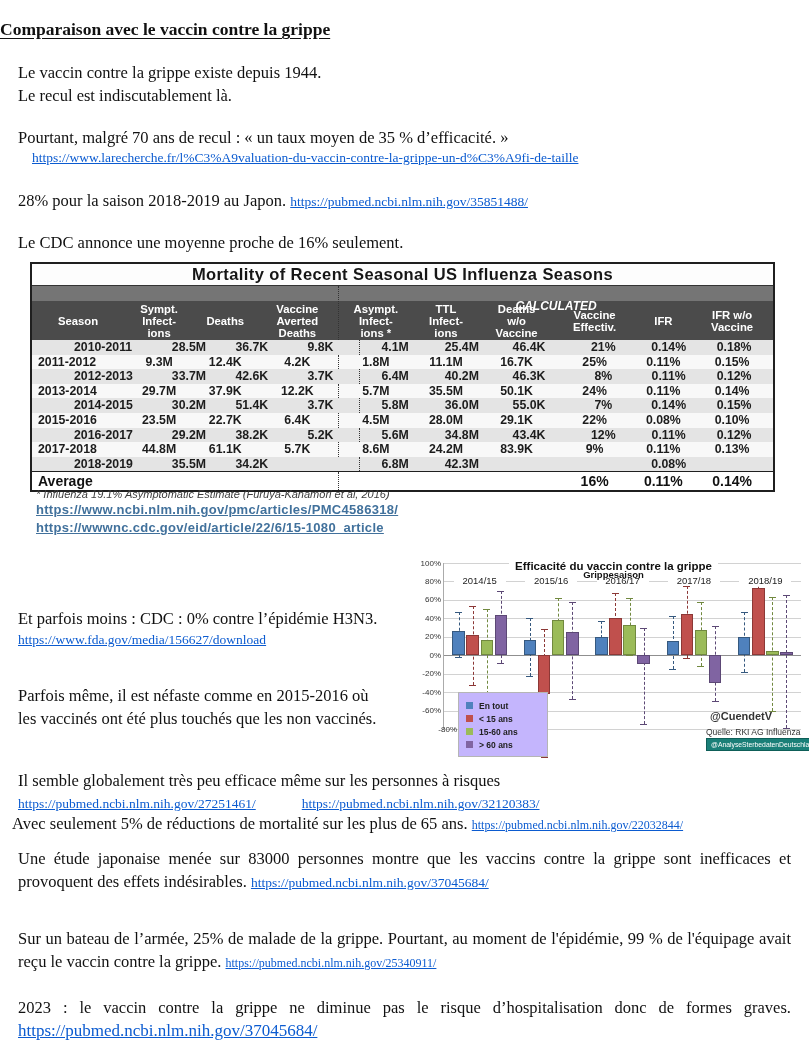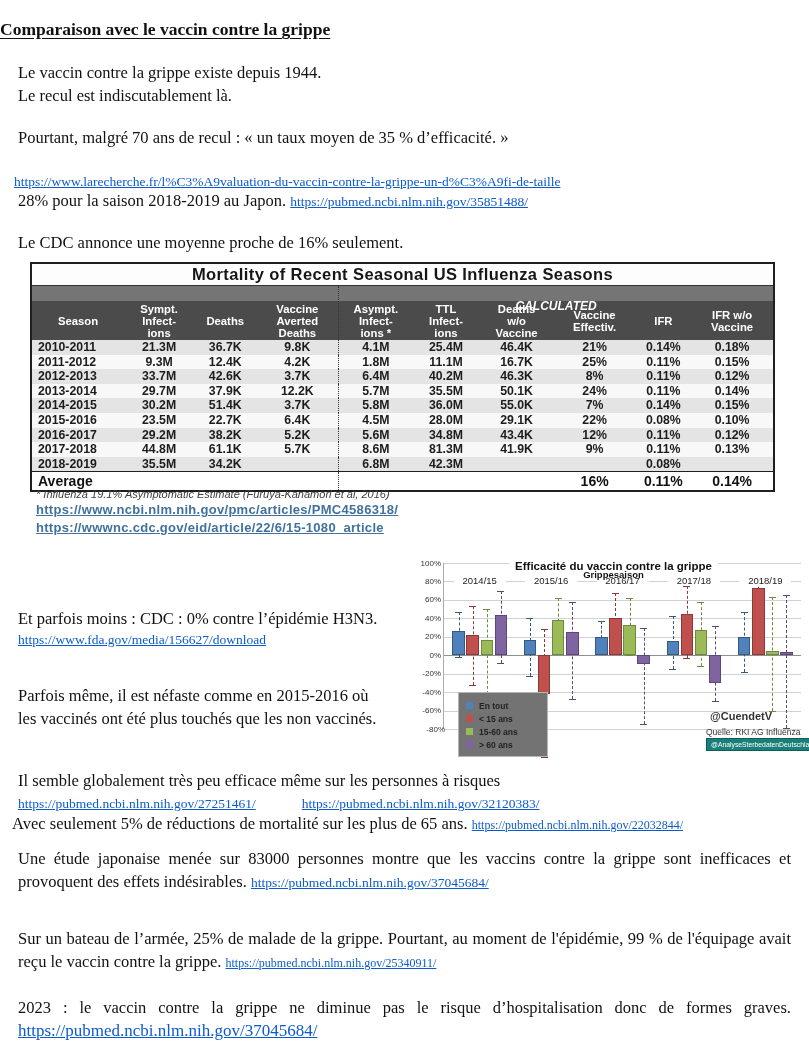--- a/index.html
+++ b/index.html
@@ -25,21 +25,21 @@
   .t-title .tcell{font-size:16.5px;font-weight:bold;letter-spacing:.4px;color:#161616;}
   .t-group{height:15px;background:#757575;}
   .t-group .tcell{color:#fff;font-style:italic;font-weight:bold;font-size:12px;}
   .t-head{height:39px;background:#4b4b4b;}
   .t-head .tcell{color:#fff;font-weight:bold;font-size:11.3px;line-height:12px;}
   .t-data{height:14.6px;}
   .t-data .tcell{font-size:12.3px;font-weight:bold;color:#1c1c1c;line-height:14.6px;}
   .t-data .tcell:first-child,.t-avg .tcell:first-child{justify-content:flex-start;padding-left:6px;}
   .t-avg{height:18px;border-top:1.5px solid #1f1f1f;background:#fff;}
   .t-avg .tcell{font-size:14px;font-weight:bold;}
-  .odd{background:#e4e4e4;}
+  .odd{background:#e4e4e4;padding-left:36px;}
   .even{background:#f8f8f8;}
   .sep{border-left:1px dotted #333;}
 
   .t-footnote{left:36px;top:488px;font-family:"Liberation Sans",sans-serif;
               font-size:11px;font-style:italic;color:#3d3d3d;}
   .tlink{font-family:"Liberation Sans",sans-serif;font-size:13px;font-weight:bold;
          color:#41719c;text-decoration:underline;letter-spacing:.3px;cursor:pointer;}
 
   
   .chart{left:418px;top:550px;width:391px;height:212px;font-family:"Liberation Sans",sans-serif;}
@@ -50,21 +50,21 @@
   .ylab{position:absolute;width:23px;text-align:right;font-size:8px;color:#333;}
   .season{position:absolute;font-size:9.5px;color:#222;text-align:center;
           background:#fff;padding:0 3px;z-index:4;}
   .bar{position:absolute;z-index:3;border:1px solid rgba(0,0,0,.25);box-sizing:border-box;}
   .ebar{position:absolute;width:0;border-left:1px dashed;z-index:2;}
   .ecap{position:absolute;width:7px;height:0;border-top:1px solid;z-index:2;}
   .ctitle{position:absolute;top:6px;left:0;width:100%;text-align:center;z-index:5;}
   .ctitle span{background:#fff;padding:0 6px;font-weight:bold;font-size:11.5px;color:#111;}
   .csub{position:absolute;top:19px;left:0;width:100%;text-align:center;z-index:5;
         font-weight:bold;font-size:9.5px;color:#111;}
-  .legend{position:absolute;left:14px;top:129px;width:74px;background:#737373;
+  .legend{position:absolute;left:14px;top:129px;width:74px;background:#c4b5fd;
           border:1px solid #b5b5b5;padding:6px 7px 5px 7px;z-index:6;}
   .leg-row{display:flex;align-items:center;height:13px;}
   .leg-sw{width:7px;height:7px;margin-right:6px;flex:0 0 auto;}
   .leg-lb{font-size:8.5px;font-weight:bold;color:#222;white-space:nowrap;}
   .src-handle{position:absolute;left:292px;top:160px;font-size:11px;font-weight:bold;color:#333;z-index:6;}
   .src-quelle{position:absolute;left:288px;top:177px;font-size:8.5px;color:#333;z-index:6;white-space:nowrap;}
   .src-badge{position:absolute;left:288px;top:188px;font-size:6.8px;color:#fff;
              background:#1a7f78;padding:2px 4px;z-index:6;white-space:nowrap;border:1px solid #0e5e58;}
 </style>
 </head>
@@ -73,21 +73,21 @@
 <div class="page">
 
   <div class="abs doc-title" style="top:19px;left:0;">Comparaison avec le vaccin contre la grippe</div>
 
   <div class="abs body-text" style="left:18px;top:61px;">
     <span>Le vaccin contre la grippe existe depuis 1944.</span><br>
     <span>Le recul est indiscutablement là.</span>
   </div>
 
   <div class="abs body-text" style="left:18px;top:126px;">Pourtant, malgré 70 ans de recul : « un taux moyen de 35 % d’efficacité. »</div>
-  <a class="abs lnk sm" style="left:14px;top:150px;margin-top:24px;">https://www.larecherche.fr/l%C3%A9valuation-du-vaccin-contre-la-grippe-un-d%C3%A9fi-de-taille</a>
+  <a class="abs lnk sm" style="left:32px;top:150px;">https://www.larecherche.fr/l%C3%A9valuation-du-vaccin-contre-la-grippe-un-d%C3%A9fi-de-taille</a>
 
   <div class="abs body-text" style="left:18px;top:189px;">
     <span>28% pour la saison 2018-2019 au Japon.</span>
     <a class="lnk sm">https://pubmed.ncbi.nlm.nih.gov/35851488/</a>
   </div>
 
   <div class="abs body-text" style="left:18px;top:231px;">Le CDC annonce une moyenne proche de 16% seulement.</div>
 
   <div class="abs tbl" id="mortality-table">
       <div class="trow t-title">
@@ -116,21 +116,21 @@
 w/o
 Vaccine</div>
         <div class="tcell">Vaccine
 Effectiv.</div>
         <div class="tcell">IFR</div>
         <div class="tcell">IFR w/o
 Vaccine</div>
       </div>
       <div class="trow t-data odd">
         <div class="tcell">2010-2011</div>
-        <div class="tcell">21.3M</div>
+        <div class="tcell">28.5M</div>
         <div class="tcell">36.7K</div>
         <div class="tcell">9.8K</div>
         <div class="tcell sep">4.1M</div>
         <div class="tcell">25.4M</div>
         <div class="tcell">46.4K</div>
         <div class="tcell">21%</div>
         <div class="tcell">0.14%</div>
         <div class="tcell">0.18%</div>
       </div>
       <div class="trow t-data even">
@@ -204,22 +204,22 @@
         <div class="tcell">12%</div>
         <div class="tcell">0.11%</div>
         <div class="tcell">0.12%</div>
       </div>
       <div class="trow t-data even">
         <div class="tcell">2017-2018</div>
         <div class="tcell">44.8M</div>
         <div class="tcell">61.1K</div>
         <div class="tcell">5.7K</div>
         <div class="tcell sep">8.6M</div>
-        <div class="tcell">81.3M</div>
-        <div class="tcell">41.9K</div>
+        <div class="tcell">24.2M</div>
+        <div class="tcell">83.9K</div>
         <div class="tcell">9%</div>
         <div class="tcell">0.11%</div>
         <div class="tcell">0.13%</div>
       </div>
       <div class="trow t-data odd">
         <div class="tcell">2018-2019</div>
         <div class="tcell">35.5M</div>
         <div class="tcell">34.2K</div>
         <div class="tcell"></div>
         <div class="tcell sep">6.8M</div>
@@ -365,21 +365,21 @@
       </div>
       <div class="ylab" style="left: 0px; top: 8.5px;">100%</div>
       <div class="ylab" style="left: 0px; top: 26.9444px;">80%</div>
       <div class="ylab" style="left: 0px; top: 45.3889px;">60%</div>
       <div class="ylab" style="left: 0px; top: 63.8333px;">40%</div>
       <div class="ylab" style="left: 0px; top: 82.2778px;">20%</div>
       <div class="ylab" style="left: 0px; top: 100.722px;">0%</div>
       <div class="ylab" style="left: 0px; top: 119.167px;">-20%</div>
       <div class="ylab" style="left: 0px; top: 137.611px;">-40%</div>
       <div class="ylab" style="left: 0px; top: 156.056px;">-60%</div>
-      <div class="ylab" style="left: 4px; top: 174.5px;">-80%</div>
+      <div class="ylab" style="left: 16px; top: 174.5px;">-80%</div>
       <div class="ctitle"><span>Efficacité du vaccin contre la grippe</span></div>
       <div class="csub">Grippesaison</div>
       <div class="src-handle">@CuendetV</div>
       <div class="src-quelle">Quelle: RKI AG  Influenza</div>
       <div class="src-badge">@AnalyseSterbedatenDeutschland</div>
     </div>
 
   <div class="abs body-text" style="left:18px;top:607px;">Et parfois moins : CDC : 0% contre l’épidémie H3N3.</div>
   <a class="abs lnk sm" style="left:18px;top:632px;">https://www.fda.gov/media/156627/download</a>
 

